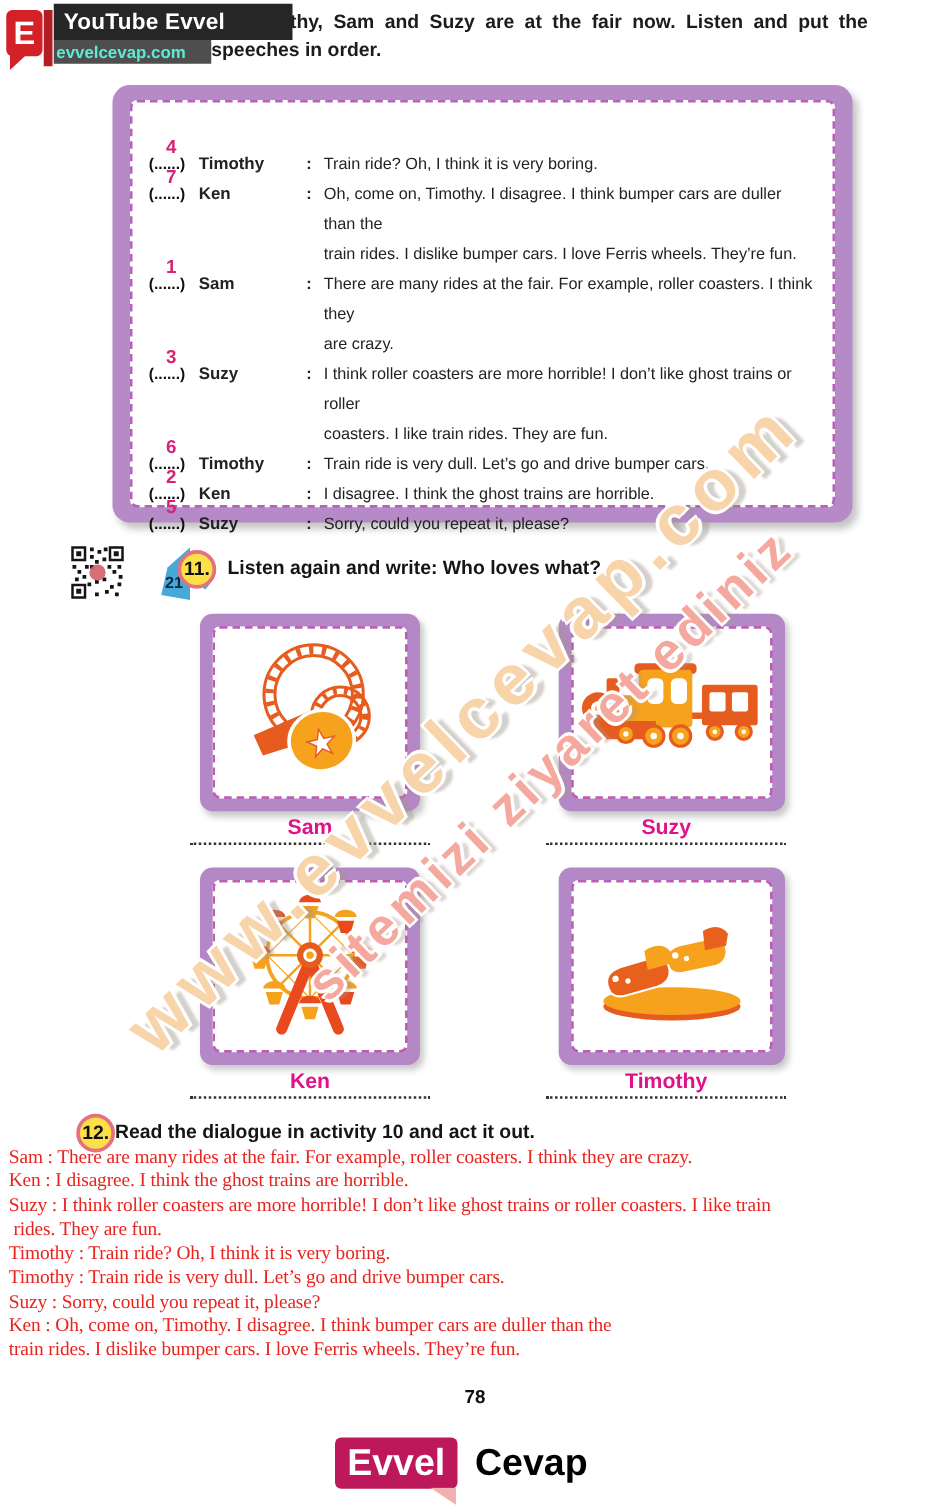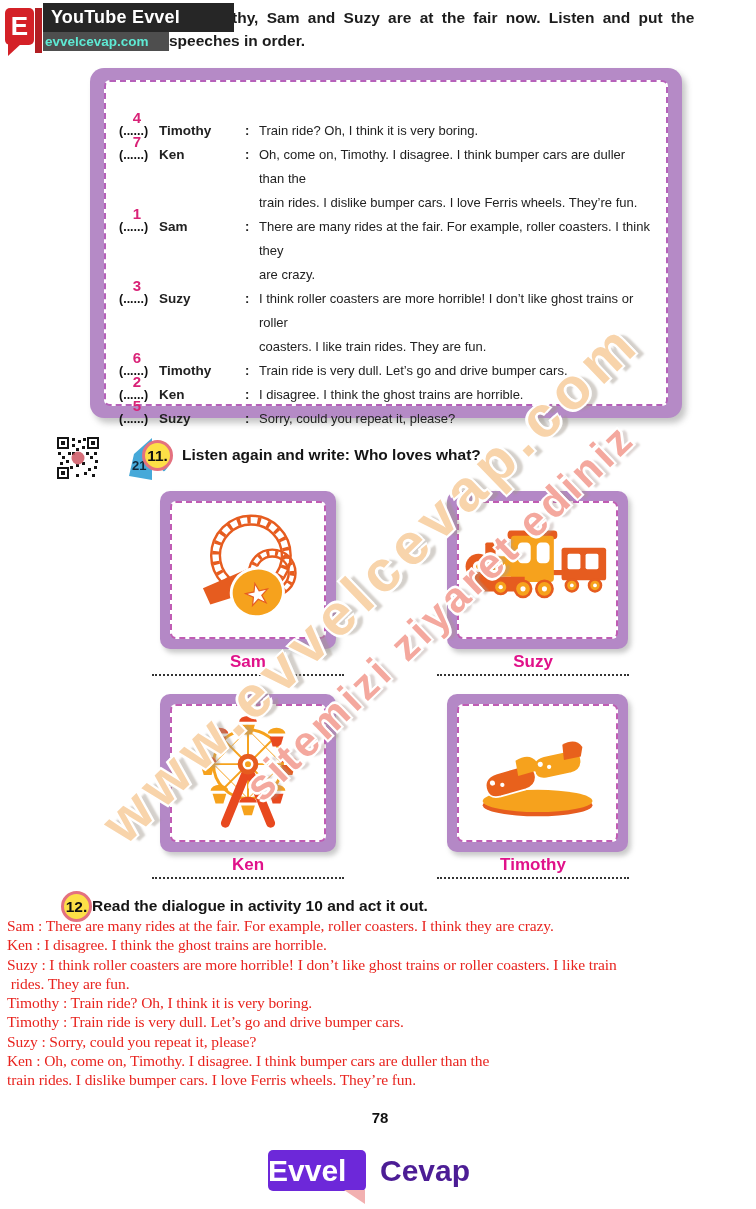--- a/index.html
+++ b/index.html
@@ -45,25 +45,25 @@
                 border:2px dashed #c05cb4; border-radius:6px; display:flex; align-items:center; justify-content:center; }
   .label-line { border-bottom:2px dotted #333; height:26px; text-align:center; }
   .label-line span { color:#e0128a; font-weight:bold; font-size:17px; line-height:24px; }
 
   
   .red-block { left:7px; top:916px; width:746px; color:#e8241f; font-size:15.5px; line-height:19.3px; letter-spacing:-.1px;font-family:Liberation Serif, serif; }
   .red-block div { white-space:pre-wrap; }
 
   
   .pagenum { left:358px; top:1109px; width:44px; text-align:center; font-size:15px; font-weight:bold; color:#111; }
-  .logo-bubble { left:268px; top:1150px; width:98px; height:41px; background:#6d28d9; border-radius:5px;
-                 color:#fff; font-weight:bold; font-size:30px; line-height:41px; }
+  .logo-bubble { left:268px; top:1150px; width:98px; height:41px; background:#be185d; border-radius:5px;
+                 color:#fff; font-weight:bold; font-size:30px; text-align:center; line-height:41px; }
   .logo-tail { left:344px; top:1190px; width:21px; height:14px; background:#f2b0b0;
                clip-path:polygon(100% 0,100% 100%,0 0); }
-  .logo-gray { left:380px; top:1150px; font-size:30px; font-weight:bold; color:#4c1d95; line-height:41px; }
+  .logo-gray { left:380px; top:1150px; font-size:30px; font-weight:bold; color:#000000; line-height:41px; }
 
   
   .wm { position:absolute; font-weight:bold; white-space:nowrap; pointer-events:none; text-align:center; }
   .wm1 { left:-70px; top:548px; width:880px; font-size:58px; letter-spacing:7px; color:#f8d4ab;
          transform:rotate(-44deg); z-index:30;
          text-shadow:2px 2px 0 #fff,-2px -2px 0 #fff,2px -2px 0 #fff,-2px 2px 0 #fff,6px 6px 2px rgba(160,150,140,.45); }
   .wm2 { left:60px; top:588px; width:760px; font-size:42px; letter-spacing:4px; color:#f4a89e;
          transform:rotate(-44deg); z-index:29;
          text-shadow:2px 2px 0 #fff,-2px -2px 0 #fff,2px -2px 0 #fff,-2px 2px 0 #fff,5px 5px 2px rgba(170,150,145,.4); }
 </style>

